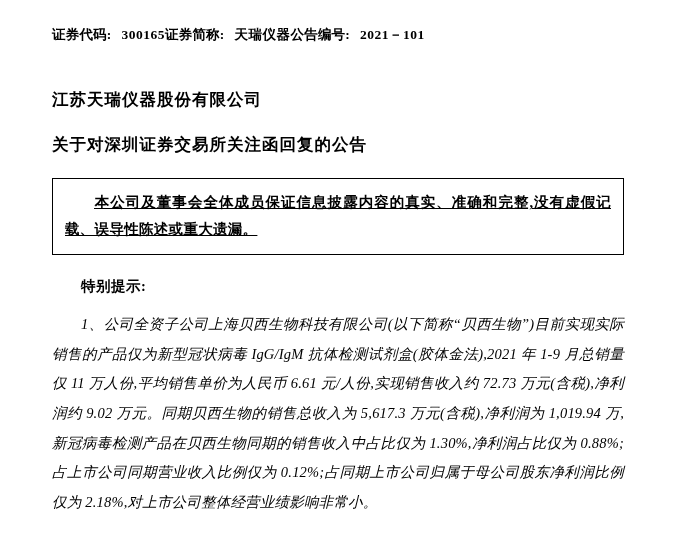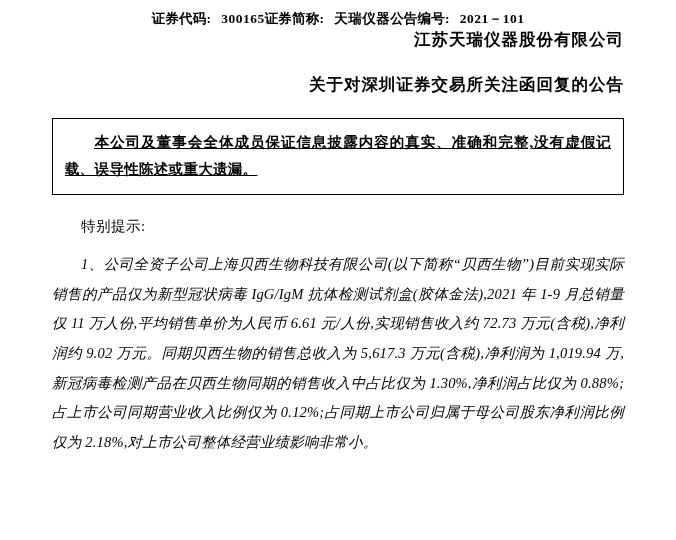--- a/index.html
+++ b/index.html
@@ -17,38 +17,39 @@
   .page {
     position: relative;
     width: 676px;
     height: 540px;
     box-sizing: border-box;
     padding: 0 52px;
   }
   
   .header-row {
     display: flex;
-    justify-content: center;
+    justify-content: flex-start;
     align-items: baseline;
-    padding-top: 10px;
+    padding-top: 26px;
     font-size: 13.5px;
     font-weight: bold;
     letter-spacing: 0.2px;
   }
   .header-cell {
     white-space: nowrap;
   }
   .header-cell .hv {
     font-weight: bold;
     margin-left: 10px;
     letter-spacing: 0.5px;
   }
   
   .title-block {
-    text-align: right;
+    text-align: left;
+    margin-top: 44px;
   }
   .doc-title {
     font-size: 16.5px;
     font-weight: bold;
     letter-spacing: 1px;
     line-height: 1.4;
   }
   .doc-subtitle {
     font-size: 16.5px;
     font-weight: bold;
@@ -69,21 +70,21 @@
     text-decoration: underline;
   }
   .statement-box .indent {
     display: inline-block;
     width: 2em;
   }
   
   .special-note {
     margin-top: 22px;
     font-size: 14.5px;
-    font-weight: normal;
+    font-weight: bold;
     letter-spacing: 0.5px;
     text-indent: 2em;
   }
   
   .body-para {
     margin-top: 14px;
     font-size: 14.5px;
     line-height: 2.05;
     text-align: justify;
     text-justify: inter-ideograph;

